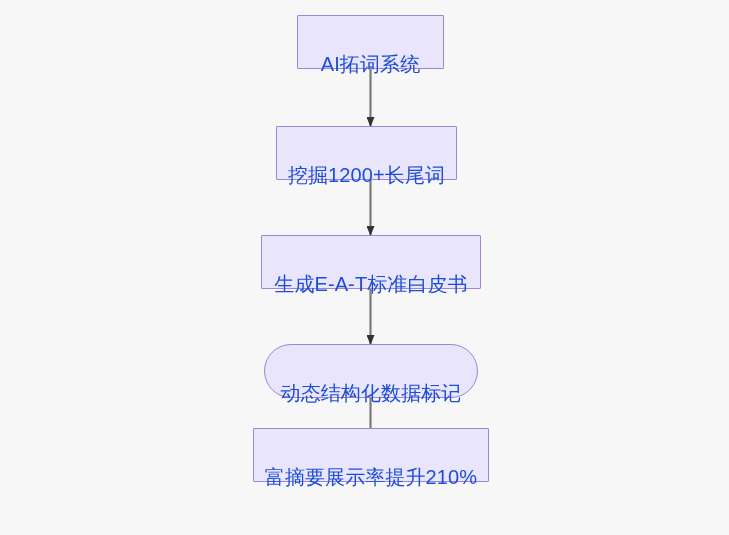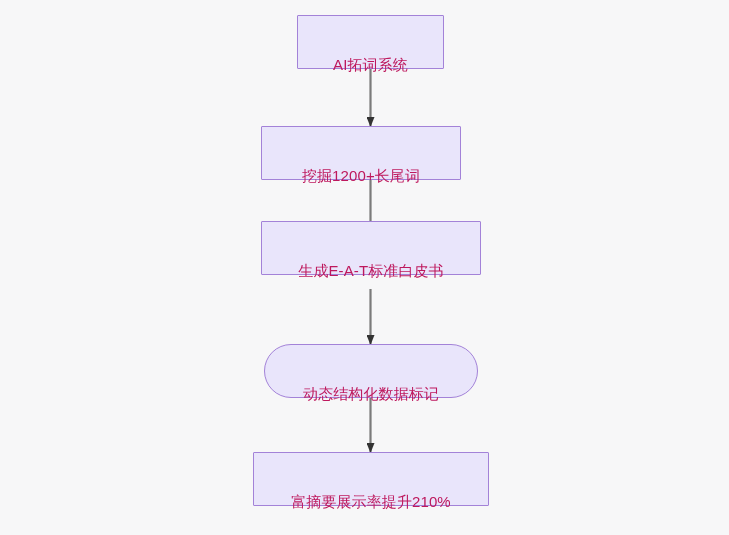--- a/index.html
+++ b/index.html
@@ -36,34 +36,34 @@
     background: #e9e5fb;
     border: 1.3px solid #a382d8;
     border-radius: 1px;
     display: flex;
     align-items: center;
     justify-content: center;
     height: 54px;
   }
 
   .node-label {
-    font-size: 15px;
+    font-size: 20px;
     line-height: 1;
-    color: #be185d;
+    color: #1d4ed8;
     white-space: nowrap;
     letter-spacing: 0.1px;
     margin-top: 44px;
   }
 
   
   #node-0 { left: 297px; top: 15px;  width: 147px; }
-  #node-1 { left: 261px; top: 126px; width: 200px; align-items: center; }
-  #node-2 { left: 261px; top: 221px; width: 220px; }
+  #node-1 { left: 276px; top: 126px; width: 181px; align-items: center; }
+  #node-2 { left: 261px; top: 235px; width: 220px; }
   #node-3 { left: 264px; top: 344px; width: 214px; border-radius: 27px; }
-  #node-4 { left: 253px; top: 452px; width: 236px; }
+  #node-4 { left: 253px; top: 428px; width: 236px; }
 </style>
 </head>
 <body>
 
 <div id="flowchart">
 
   <svg class="edge-layer" viewBox="0 0 729 535" width="729" height="535" aria-hidden="true">
     <defs>
       <marker id="arrowhead" markerWidth="10" markerHeight="8" refX="9" refY="4" orient="auto" markerUnits="userSpaceOnUse">
         <path d="M0,0 L10,4 L0,8 z" fill="#333333"></path>

